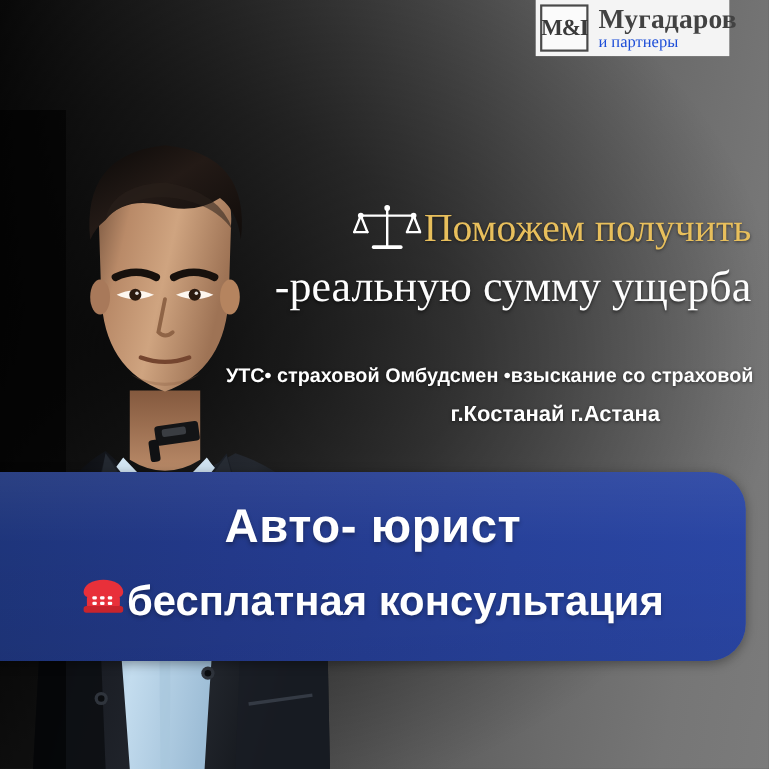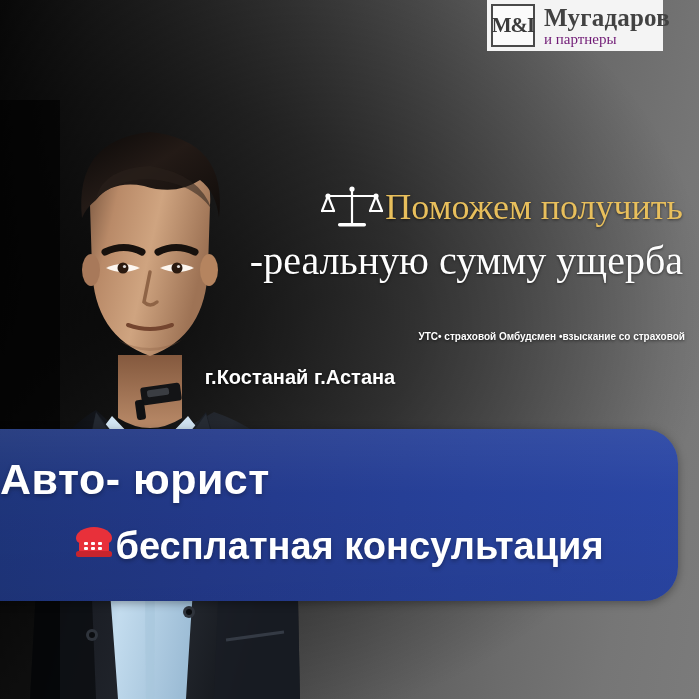--- a/index.html
+++ b/index.html
@@ -91,21 +91,21 @@
     font-family: "Liberation Serif", serif;
     font-weight: bold;
     font-size: 25px;
     color: #424242;
     letter-spacing: 0.2px;
     white-space: nowrap;
   }
   .logo-sub {
     font-family: "Liberation Serif", serif;
     font-size: 15px;
-    color: #701a75;
+    color: #1d4ed8;
     margin-top: 2px;
     white-space: nowrap;
   }
 
   
   .headline {
     position: absolute;
     left: 0;
     top: 185px;
     width: 691px;
@@ -140,32 +140,32 @@
 
   
   .services {
     position: absolute;
     left: 0;
     top: 331px;
     width: 692px;
     text-align: right;
     padding-right: 7px;
     box-sizing: border-box;
-    font-size: 10px;
+    font-size: 18px;
     font-weight: bold;
     color: #ffffff;
     white-space: nowrap;
     text-shadow: 0 1px 3px rgba(0,0,0,0.6);
   }
   .cities {
     position: absolute;
     left: 0;
     top: 366px;
     width: 600px;
-    text-align: center;
+    text-align: right;
     box-sizing: border-box;
     font-size: 20px;
     font-weight: bold;
     color: #ffffff;
     white-space: nowrap;
     text-shadow: 0 1px 3px rgba(0,0,0,0.6);
   }
 
   
   .banner {
@@ -192,20 +192,21 @@
     left: 40px;
     top: 0;
     right: 0;
     bottom: 0;
   }
   .banner-line1 {
     position: absolute;
     left: 0;
     right: 0;
     top: 26px;
+    text-align: center;
     font-size: 43px;
     font-weight: bold;
     color: #ffffff;
     letter-spacing: 0.5px;
     white-space: nowrap;
     text-shadow: 0 2px 4px rgba(0,0,0,0.30);
   }
   .banner-line2 {
     position: absolute;
     left: 0;

